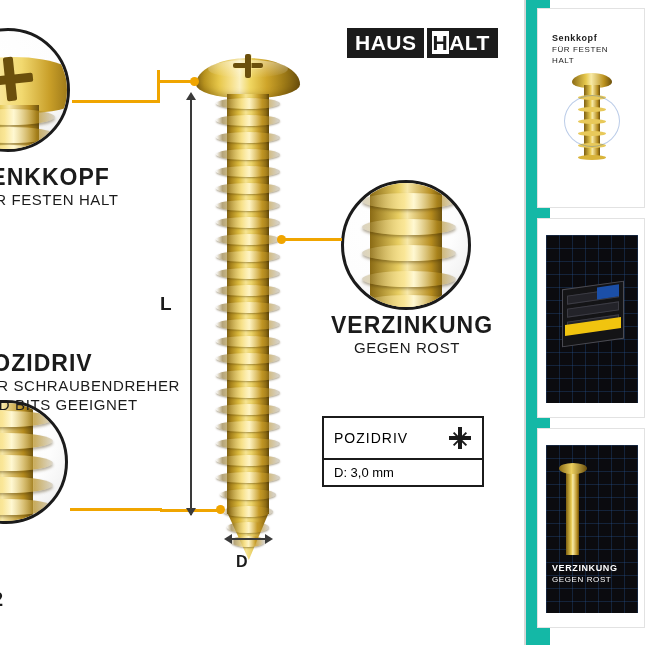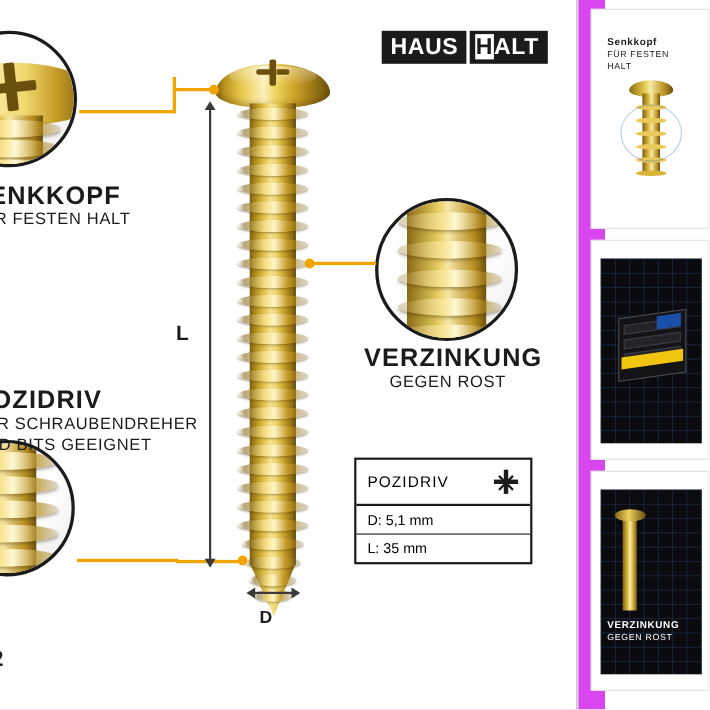--- a/index.html
+++ b/index.html
@@ -6,21 +6,21 @@
   html, body {
     margin: 0; padding: 0;
     width: 645px; height: 645px;
     background: #ffffff;
     font-family: "Liberation Sans", sans-serif;
     overflow: hidden;
   }
   #root {
     position: relative;
     width: 550px; height: 645px;
-    background: #d946ef;
+    background: #14b8a6;
     padding-left: 41px;
   }
 
   
   .main-panel {
     position: absolute;
     left: 0; top: 0;
     width: 524px; height: 645px;
     background: #ffffff;
     overflow: hidden;
@@ -456,22 +456,21 @@
     <div class="spec">
       <div class="spec-head">
         <span>POZIDRIV</span>
         <span class="pz-icon">
           <span class="b b1x"></span>
             <span class="b b2x"></span>
           <span class="b b3x"></span>
             <span class="b b4x"></span>
         </span>
       </div>
-      <div class="spec-row">D: 5,1 mm</div>
-      <div class="spec-row">L: 35 mm</div>
+      <div class="spec-row">D: 3,0 mm</div>
     </div>
 
     <div class="corner-num">2</div>
   </div>
 
   <div class="panel-divider"></div>
 
   <div class="thumbs">
 
     <div class="thumb t1">

